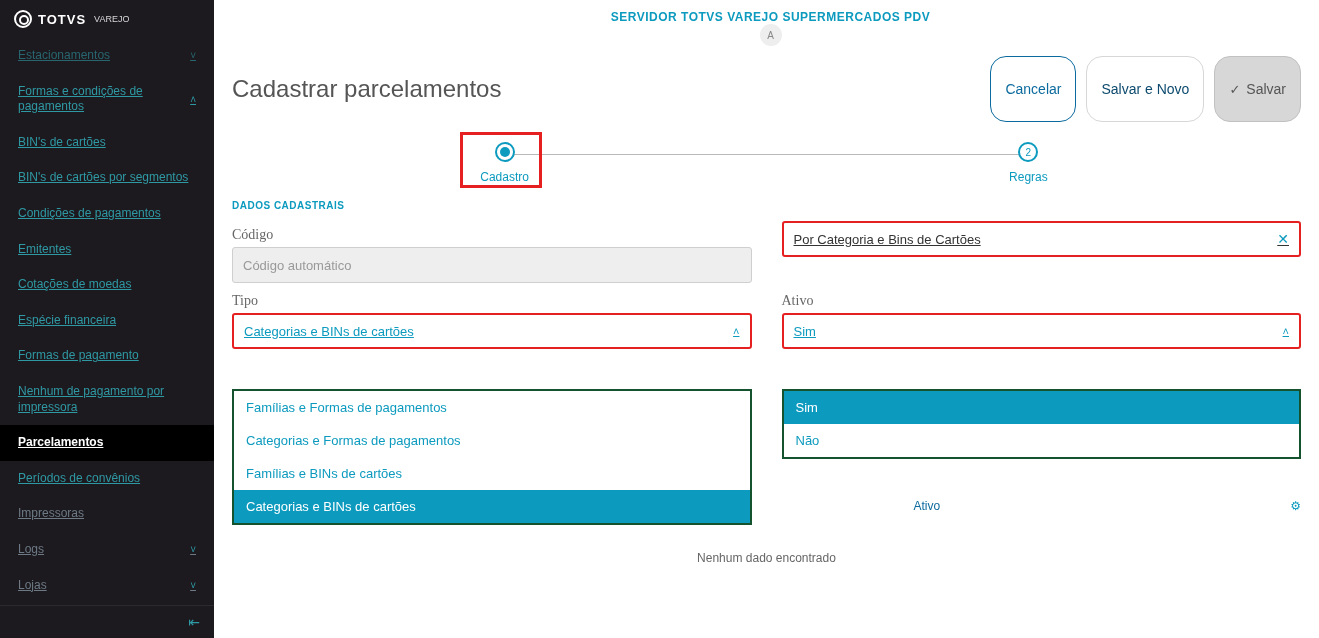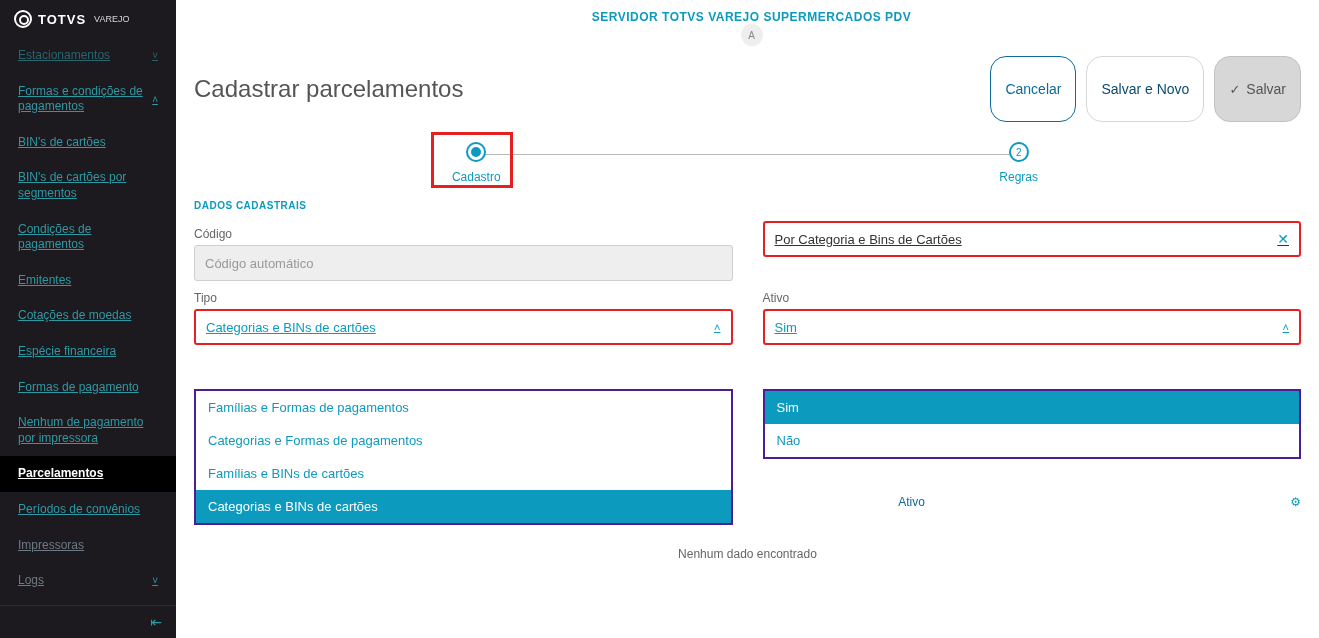--- a/index.html
+++ b/index.html
@@ -1,20 +1,20 @@
 <!DOCTYPE html>
 <html><head>
 <meta charset="utf-8">
 <style>
   * { box-sizing: border-box; margin: 0; padding: 0; }
   html, body { height: 100%; font-family: Arial, Helvetica, sans-serif; font-size: 13px; color: #555; }
   body { display: flex; width: 1319px; height: 638px; overflow: hidden; background: #fafafa; position: relative; }
 
   
-  .sidebar { width: 176px; background: #1c191f; color: #c4c1c7; display: flex; flex-direction: column; overflow: visible; position: relative; }
+  .sidebar { width: 214px; background: #1c191f; color: #c4c1c7; display: flex; flex-direction: column; overflow: visible; position: relative; }
   .brand { display: flex; align-items: center; gap: 6px; padding: 10px 14px; color: #fff; }
   .brand-mark { width: 18px; height: 18px; border: 2px solid #fff; border-radius: 50%; position: relative; }
   .brand-mark::after { content: ""; position: absolute; width: 6px; height: 6px; border: 2px solid #fff; border-radius: 50%; top: 3px; left: 3px; }
   .brand-text { font-weight: 700; letter-spacing: 1px; font-size: 13px; }
   .brand-sub { font-size: 9px; opacity: .8; margin-left: 2px; }
 
   .nav { flex: 1; overflow-y: hidden; font-size: 12px; }
   .nav-item { padding: 10px 18px; cursor: pointer; color: #2f99a3; line-height: 1.3; display: flex; justify-content: space-between; align-items: center; text-decoration: underline; }
   .nav-item.child { padding-left: 18px; }
   .nav-item.group { color: #6d7a85; }
@@ -47,33 +47,33 @@
   .step.s2 { left: 74.5%; }
   .step-circle { width: 20px; height: 20px; margin: 0 auto 8px auto; border-radius: 50%; border: 2px solid #0c9abe; display: flex; align-items: center; justify-content: center; font-size: 10px; color: #0c9abe; background: #fff; }
   .step.active .step-circle { position: relative; }
   .step.active .step-circle::after { content: ""; width: 10px; height: 10px; background: #0c9abe; border-radius: 50%; }
   .step-label { font-size: 12px; color: #0c9abe; font-weight: 400; }
   .step1-box { position: absolute; top: -10px; left: calc(25.5% - 45px); width: 82px; height: 56px; border: 3px solid #e62020; }
 
   
   .section-label { font-size: 10px; color: #0c9abe; letter-spacing: .5px; padding: 2px 18px 10px 18px; font-weight: 600;}
   .form-grid { padding: 0 18px; display: grid; grid-template-columns: 1fr 1fr; column-gap: 30px; row-gap: 4px; position: relative; }
-  .field-label { font-size: 12px; color: #666; margin-top: 6px; margin-bottom: 4px; }
+  .field-label { font-size: 14px; color: #666; margin-top: 6px; margin-bottom: 4px; font-family: Liberation Serif, serif; }
   .input, .select { width: 100%; height: 36px; border: 1px solid #cfcfcf; border-radius: 3px; padding: 0 10px; font-size: 13px; background: #fff; display: flex; align-items: center; justify-content: space-between; }
   .input.disabled { background: #eee; color: #999; }
   .select { cursor: pointer; color: #0c9abe; }
   .select .sel-text { flex: 1; }
   .chev-up { font-size: 11px; color: #0c9abe; }
   .desc-input { color: #333; }
   .desc-input .clear-x { color: #0c9abe; font-size: 14px; cursor: pointer; }
 
   .red-box { border: 2px solid #e62020 !important; text-decoration: underline; }
 
   
-  .dropdown { position: absolute; background: #fff; border: 2px solid #4c1d95; z-index: 10; }
+  .dropdown { position: absolute; background: #fff; border: 2px solid #14532d; z-index: 10; }
   .dropdown.tipo { left: 18px; width: calc(50% - 33px); top: 168px; }
   .dropdown.ativo { right: 18px; width: calc(50% - 33px); top: 168px; }
   .dd-item { padding: 9px 12px; font-size: 13px; color: #0c9abe; cursor: pointer; }
   .dd-item.selected { background: #0c9abe; color: #fff; }
   .table-head { display: flex; padding: 8px 18px; font-size: 12px; color: #0c6b9e; gap: 40px; justify-content: flex-start; margin-top: 142px;}
   .table-head .col-fim { width: 60%; }
   .table-head .col-ativo { flex: 1; }
   .table-head .gear { color: #0c9abe; }
   .empty-msg { text-align: center; font-size: 12px; color: #666; margin-top: 30px; }
 

